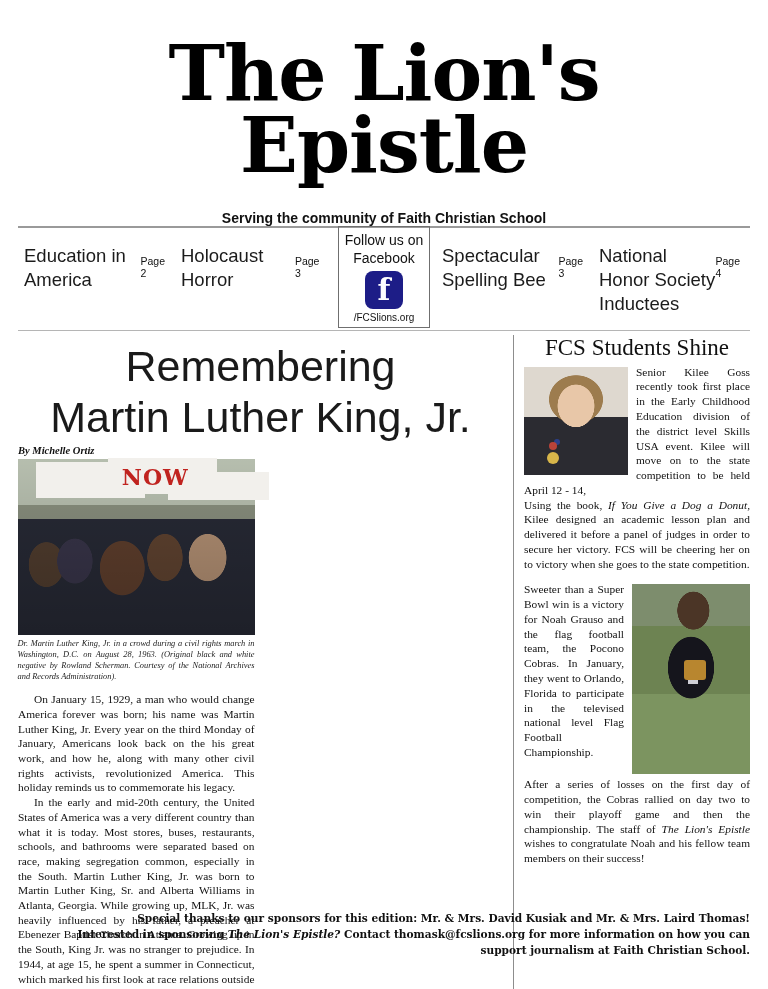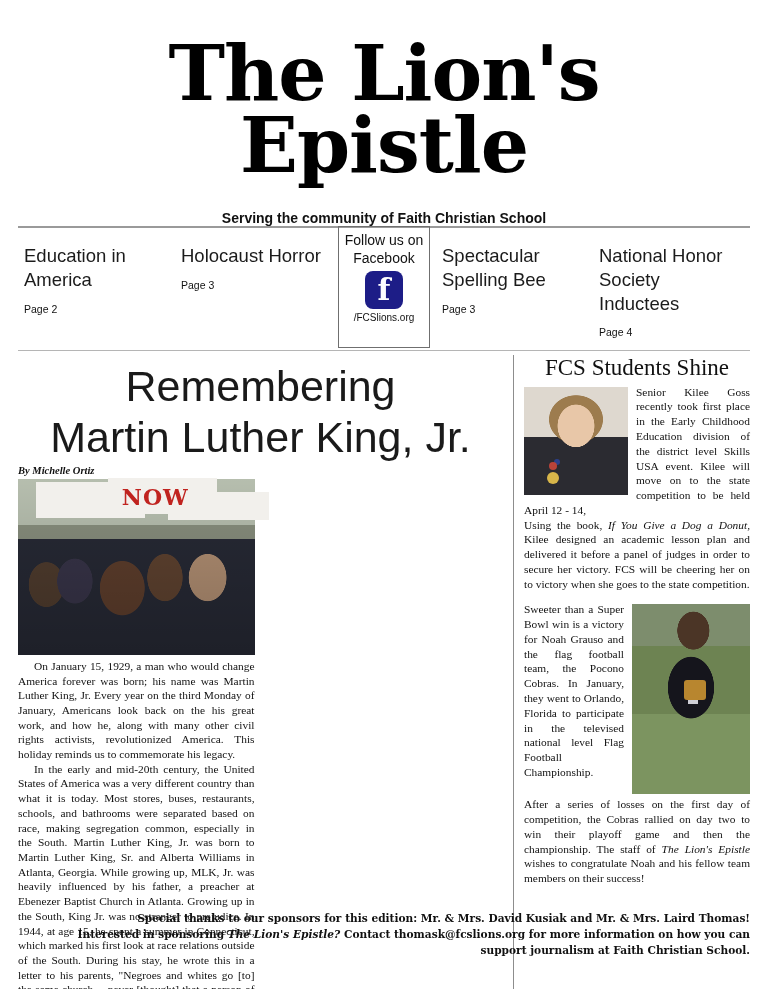--- a/index.html
+++ b/index.html
@@ -48,21 +48,21 @@
   
   .teasers {
     display:flex;
     align-items:stretch;
     padding: 10px 0 8px 0;
     font-family: "Liberation Sans", sans-serif;
   }
   .teaser {
     flex: 1 1 0;
     padding: 6px 10px 4px 6px;
-    display:flex; flex-direction:column;
+    display:flex; flex-direction:row;
   }
   .teaser .t-title {
     font-size: 18.5px;
     line-height: 1.28;
     color:#1b1b1b;
     font-weight: 400;
   }
   .teaser .t-page {
     font-size: 10.5px;
     margin-top: 11px;
@@ -296,20 +296,21 @@
     <div class="left-block">
       <div class="headline-main">
         <span>Remembering</span><br>
         <span>Martin Luther King, Jr.</span>
       </div>
       <div class="byline">By Michelle Ortiz</div>
 
       <div class="cols-2">
         <div class="mlk-figure">
           <div class="photo img-mlk"></div>
+          <div class="caption">Dr. Martin Luther King, Jr. in a crowd during a civil rights march in Washington, D.C. on August 28, 1963. (Original black and white negative by Rowland Scherman. Courtesy of the National Archives and Records Administration).</div>
         </div>
         <p class="body">On January 15, 1929, a man who would change America forever was born; his name was Martin Luther King, Jr. Every year on the third Monday of January, Americans look back on the his great work, and how he, along with many other civil rights activists, revolutionized America. This holiday reminds us to commemorate his legacy.</p>
         <p class="body">In the early and mid-20th century, the United States of America was a very different country than what it is today. Most stores, buses, restaurants, schools, and bathrooms were separated based on race, making segregation common, especially in the South. Martin Luther King, Jr. was born to Martin Luther King, Sr. and Alberta Williams in Atlanta, Georgia. While growing up, MLK, Jr. was heavily influenced by his father, a preacher at Ebenezer Baptist Church in Atlanta. Growing up in the South, King Jr. was no stranger to prejudice. In 1944, at age 15, he spent a summer in Connecticut, which marked his first look at race relations outside of the South. During his stay, he wrote this in a letter to his parents, "Negroes and whites go [to] the same church… never [thought] that a person of my race could eat anywhere."</p>
 
       </div>
     </div>
 
     <div class="right-block">
       <div class="headline-right">FCS Students Shine</div>
 

